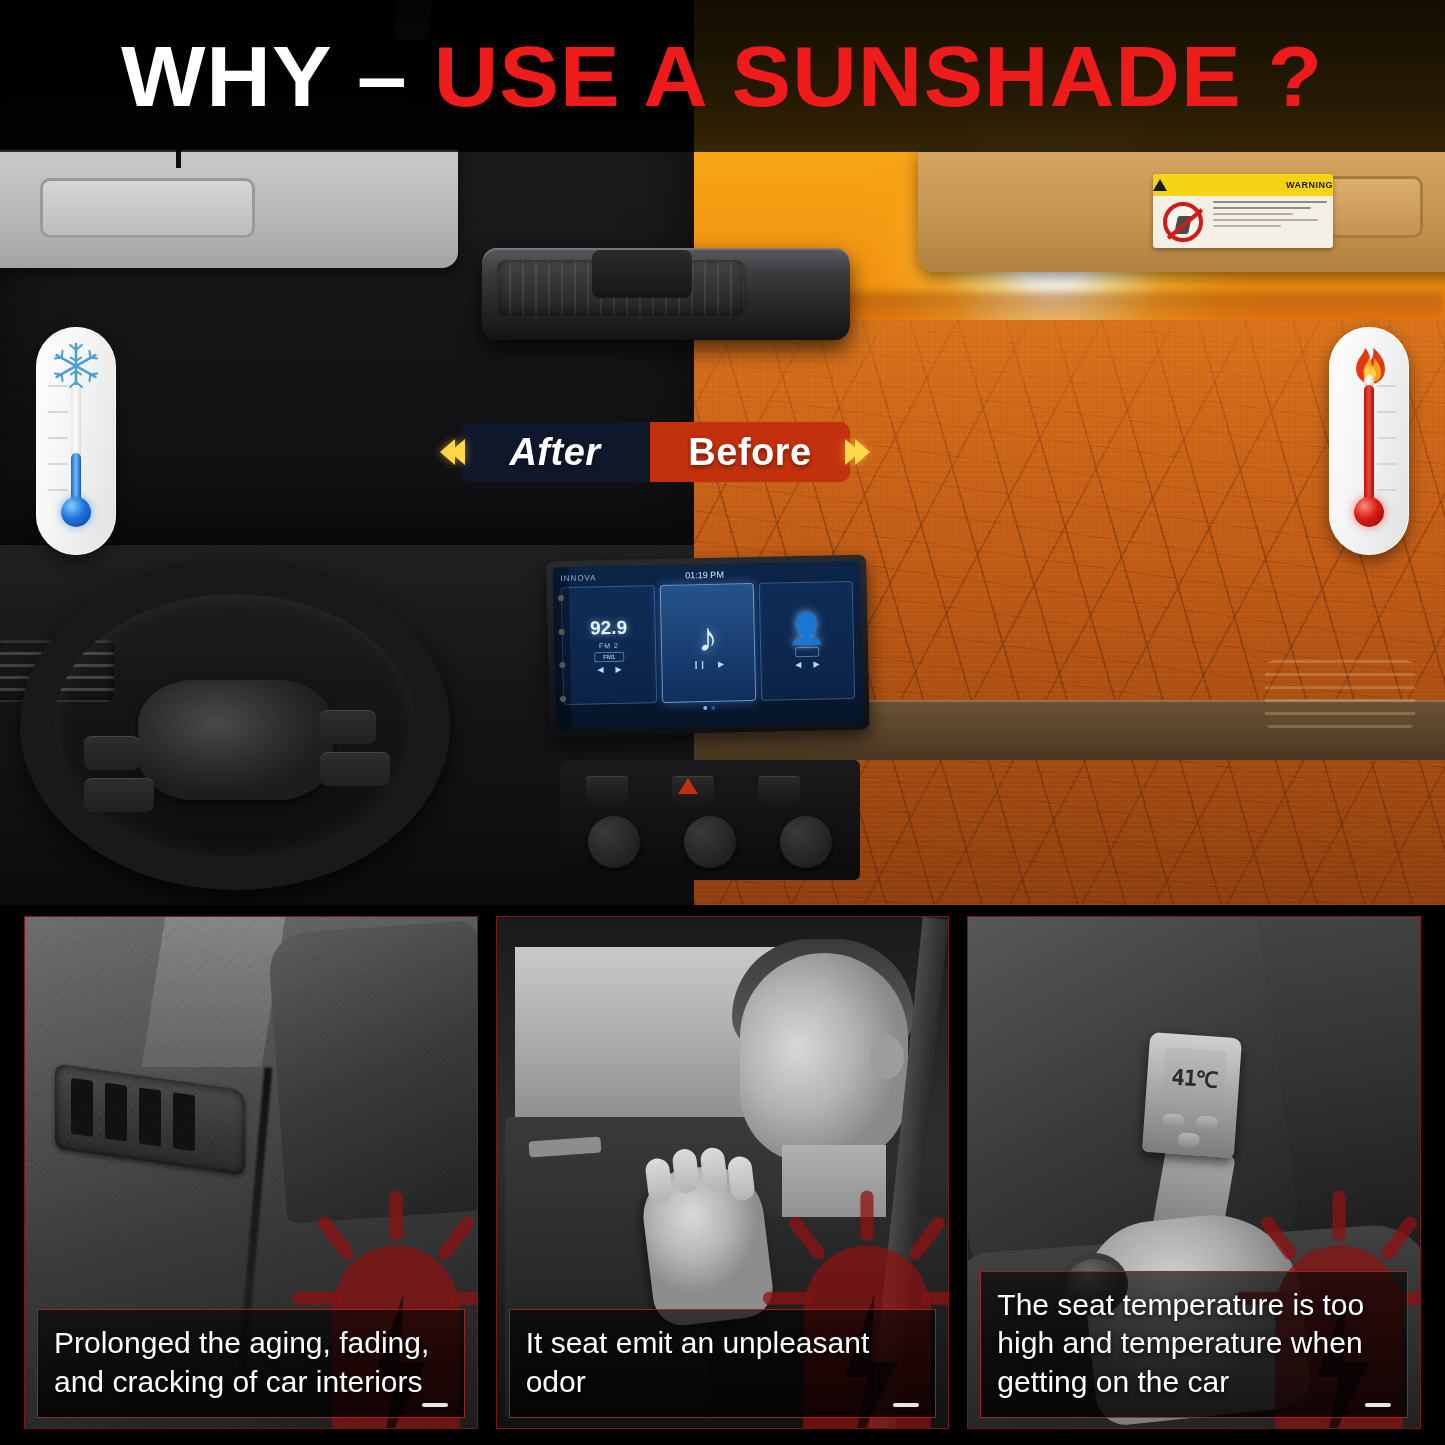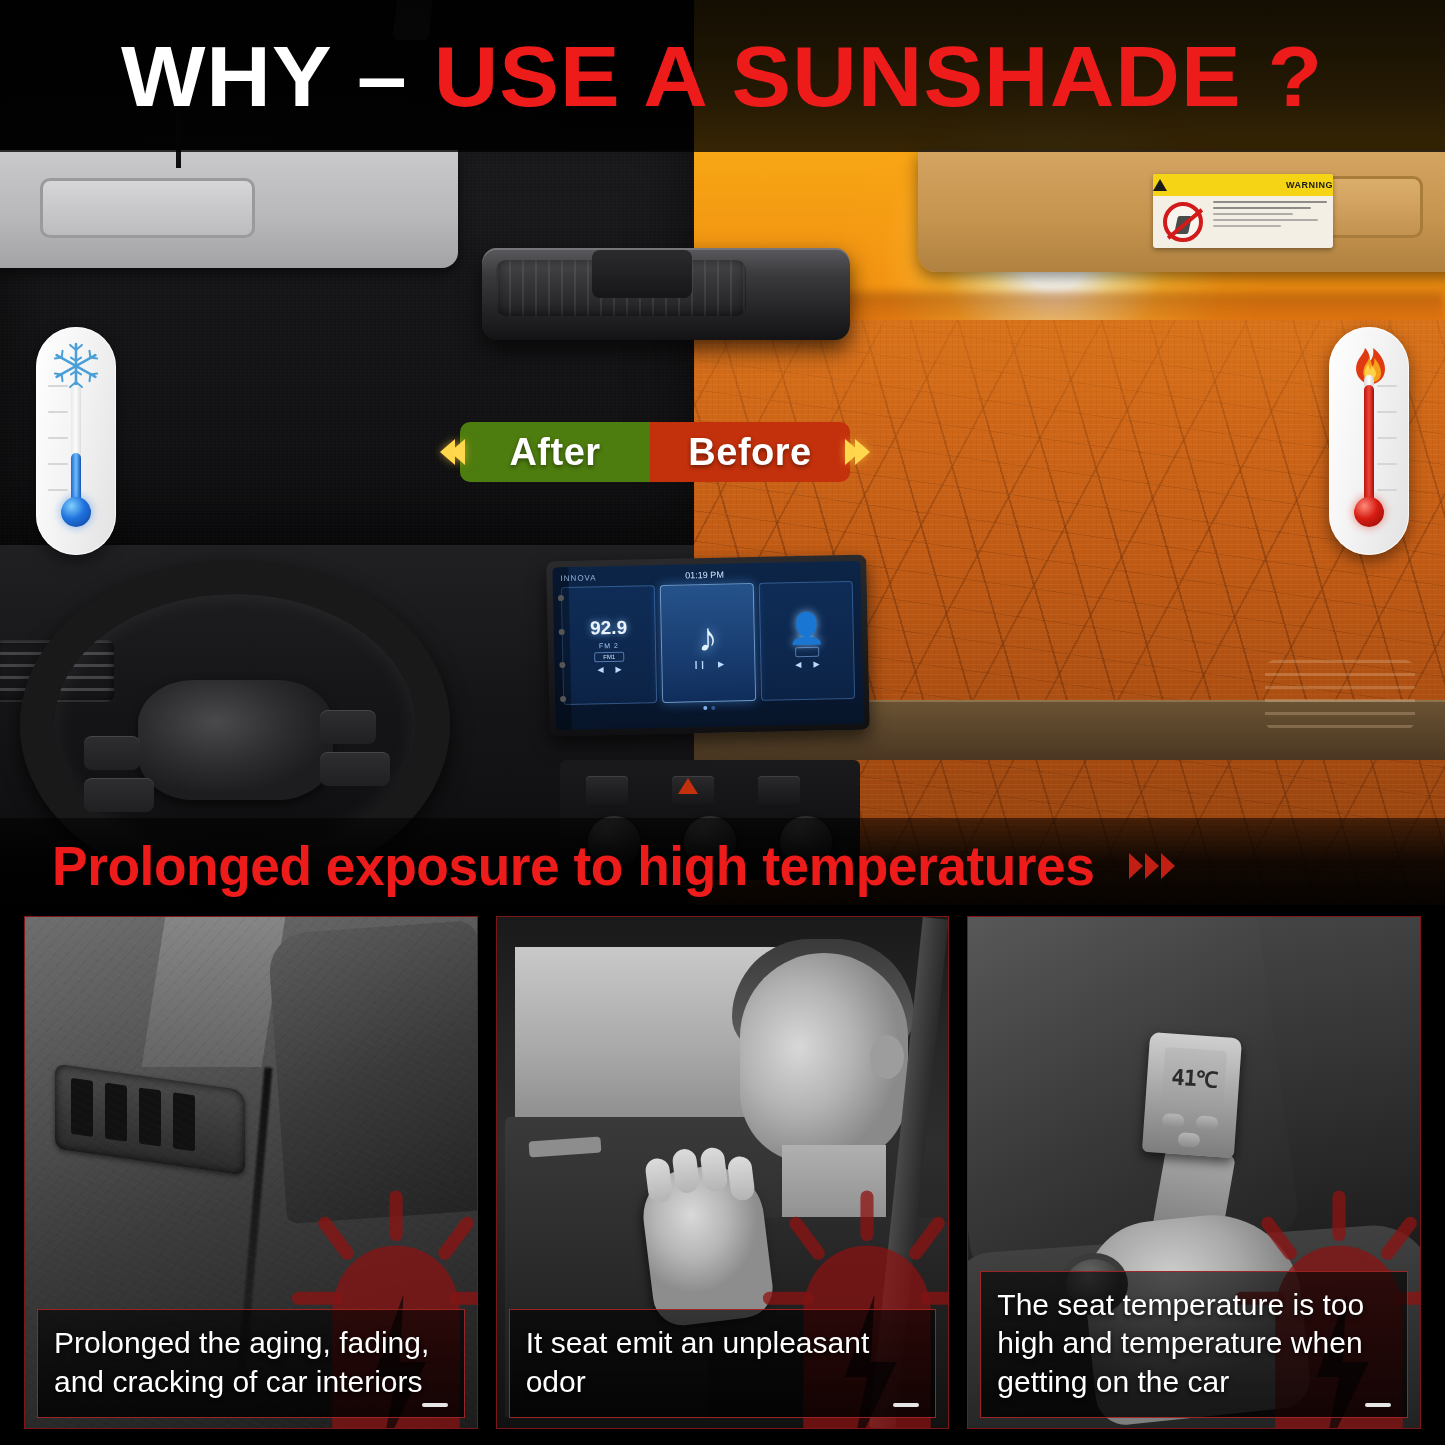--- a/index.html
+++ b/index.html
@@ -176,21 +176,21 @@
   #badge { position:absolute; left:440px; top:418px; width:520px; height:68px; z-index:9;
       display:flex; align-items:center; }
   .chev-group { display:flex; align-items:center; gap:-2px; }
   .chev { width:0; height:0; border-top:13px solid transparent; border-bottom:13px solid transparent;
       filter:drop-shadow(0 0 4px rgba(255,200,60,.6)); }
   .chev-left  { border-right:15px solid #ffd84d; margin-right:-5px; }
   .chev-right { border-left:15px solid #ffd84d; margin-left:-5px; }
   #badge-after, #badge-before { height:60px; display:flex; align-items:center; justify-content:center;
       color:#fff; font-size:38px; font-weight:bold; letter-spacing:.5px;
       text-shadow:0 2px 4px rgba(0,0,0,.45); }
-  #badge-after  { width:190px; background:#4d7c0f; border-radius:10px 0 0 10px; }
+  #badge-after  { width:190px; background:#0f172a; border-radius:10px 0 0 10px;font-style:italic; }
   #badge-before { width:200px; background:#c3300c; border-radius:0 10px 10px 0; }
 
   
   #infotainment { position:absolute; left:548px; top:558px; width:320px; height:175px; z-index:8;
       background:linear-gradient(180deg,#2a2a2c,#101012); border-radius:8px; padding:6px;
       box-shadow:0 8px 18px rgba(0,0,0,.6); transform:rotate(-1.2deg); }
   #screen { position:relative; width:100%; height:100%; border-radius:5px; overflow:hidden;
       background:linear-gradient(180deg,#0c2547 0%, #0a1c38 60%, #071428 100%); padding:6px 8px; }
   #screen-top { display:flex; align-items:center; justify-content:space-between;
       font-size:8px; color:#b9d6ff; margin-bottom:4px; }
@@ -558,28 +558,20 @@
   </div>
 
   <div id="title-band">
     <div id="title">
       <span class="w">WHY</span>
       <span class="d">–</span>
       <span class="r">USE A SUNSHADE ?</span>
     </div>
   </div>
 
-  <div id="mid-band">
-    <div id="mid-head">Prolonged exposure to high temperatures</div>
-    <div id="mid-chevrons">
-      <span class="rchev"></span>
-      <span class="rchev"></span>
-      <span class="rchev"></span>
-    </div>
-  </div>
 
   <div id="cards">
 
     <div class="card">
       <div class="photo" id="p1">
         <div id="p1-pillar"></div>
         <div id="p1-seat"></div>
         <div id="p1-vent">
           <i></i>
             <i></i>

